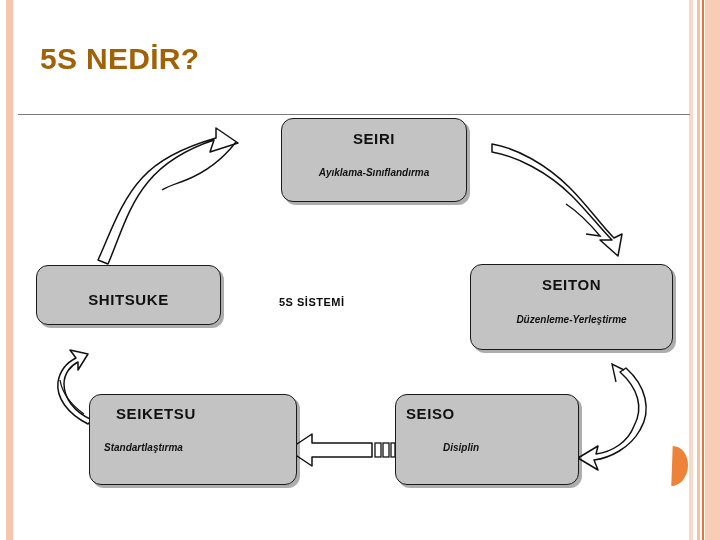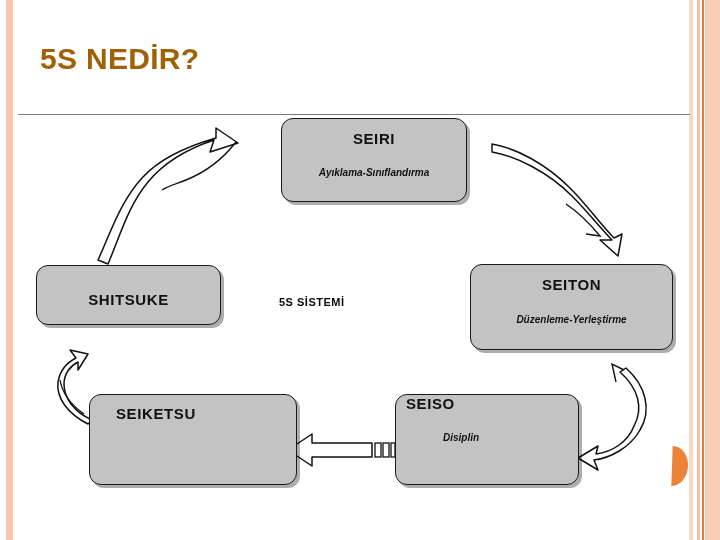--- a/index.html
+++ b/index.html
@@ -89,21 +89,21 @@
     white-space: nowrap;
   }
 
   
   #box-seiri    { left: 281px; top: 118px; width: 186px; height: 84px; padding-top: 11px; }
   #box-seiri .tr { margin-top: 20px; }
 
   #box-seiton   { left: 470px; top: 264px; width: 203px; height: 86px; padding-top: 11px; }
   #box-seiton .tr { margin-top: 21px; }
 
-  #box-seiso    { left: 395px; top: 394px; width: 184px; height: 91px; align-items: flex-start; }
+  #box-seiso    { left: 395px; top: 394px; width: 184px; height: 91px; padding-top: 10px; align-items: flex-start; }
   #box-seiso .jp { margin-left: 10px; }
   #box-seiso .tr { margin-top: 20px; margin-left: 47px; }
 
   #box-seiketsu { left: 89px; top: 394px; width: 208px; height: 91px; padding-top: 10px; align-items: flex-start; }
   #box-seiketsu .jp { margin-left: 26px; }
   #box-seiketsu .tr { margin-top: 20px; margin-left: 14px; }
 
   #box-shitsuke { left: 36px; top: 265px; width: 185px; height: 60px; padding-top: 25px; }
   #box-shitsuke .tr { margin-top: 20px; }
 
@@ -192,20 +192,21 @@
     <div class="tr">Düzenleme-Yerleştirme</div>
   </div>
 
   <div class="sbox" id="box-seiso">
     <div class="jp">SEISO</div>
     <div class="tr">Disiplin</div>
   </div>
 
   <div class="sbox" id="box-seiketsu">
     <div class="jp">SEIKETSU</div>
+    <div class="tr">Standartlaştırma</div>
   </div>
 
   <div class="sbox" id="box-shitsuke">
     <div class="jp">SHITSUKE</div>
   </div>
 
   <div class="center-label">5S  SİSTEMİ</div>
 
 </div>
 

